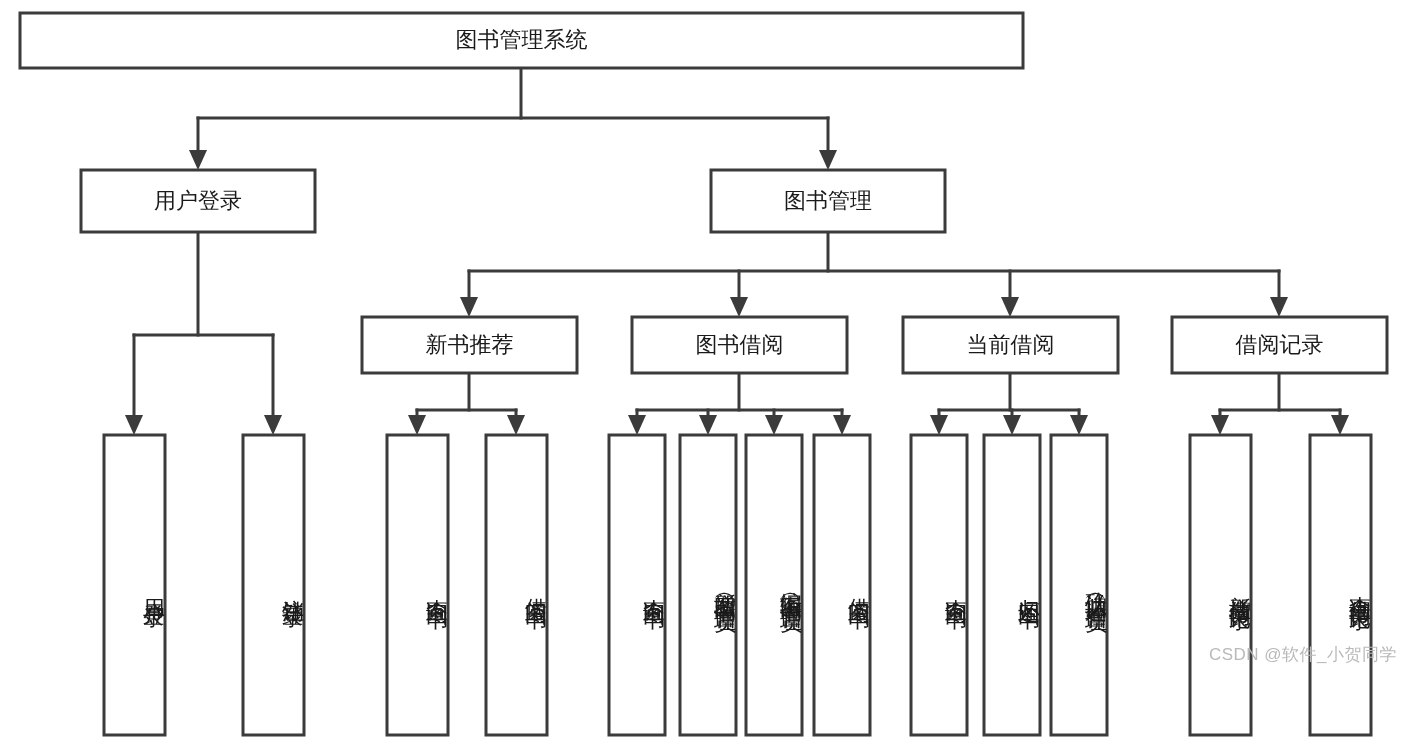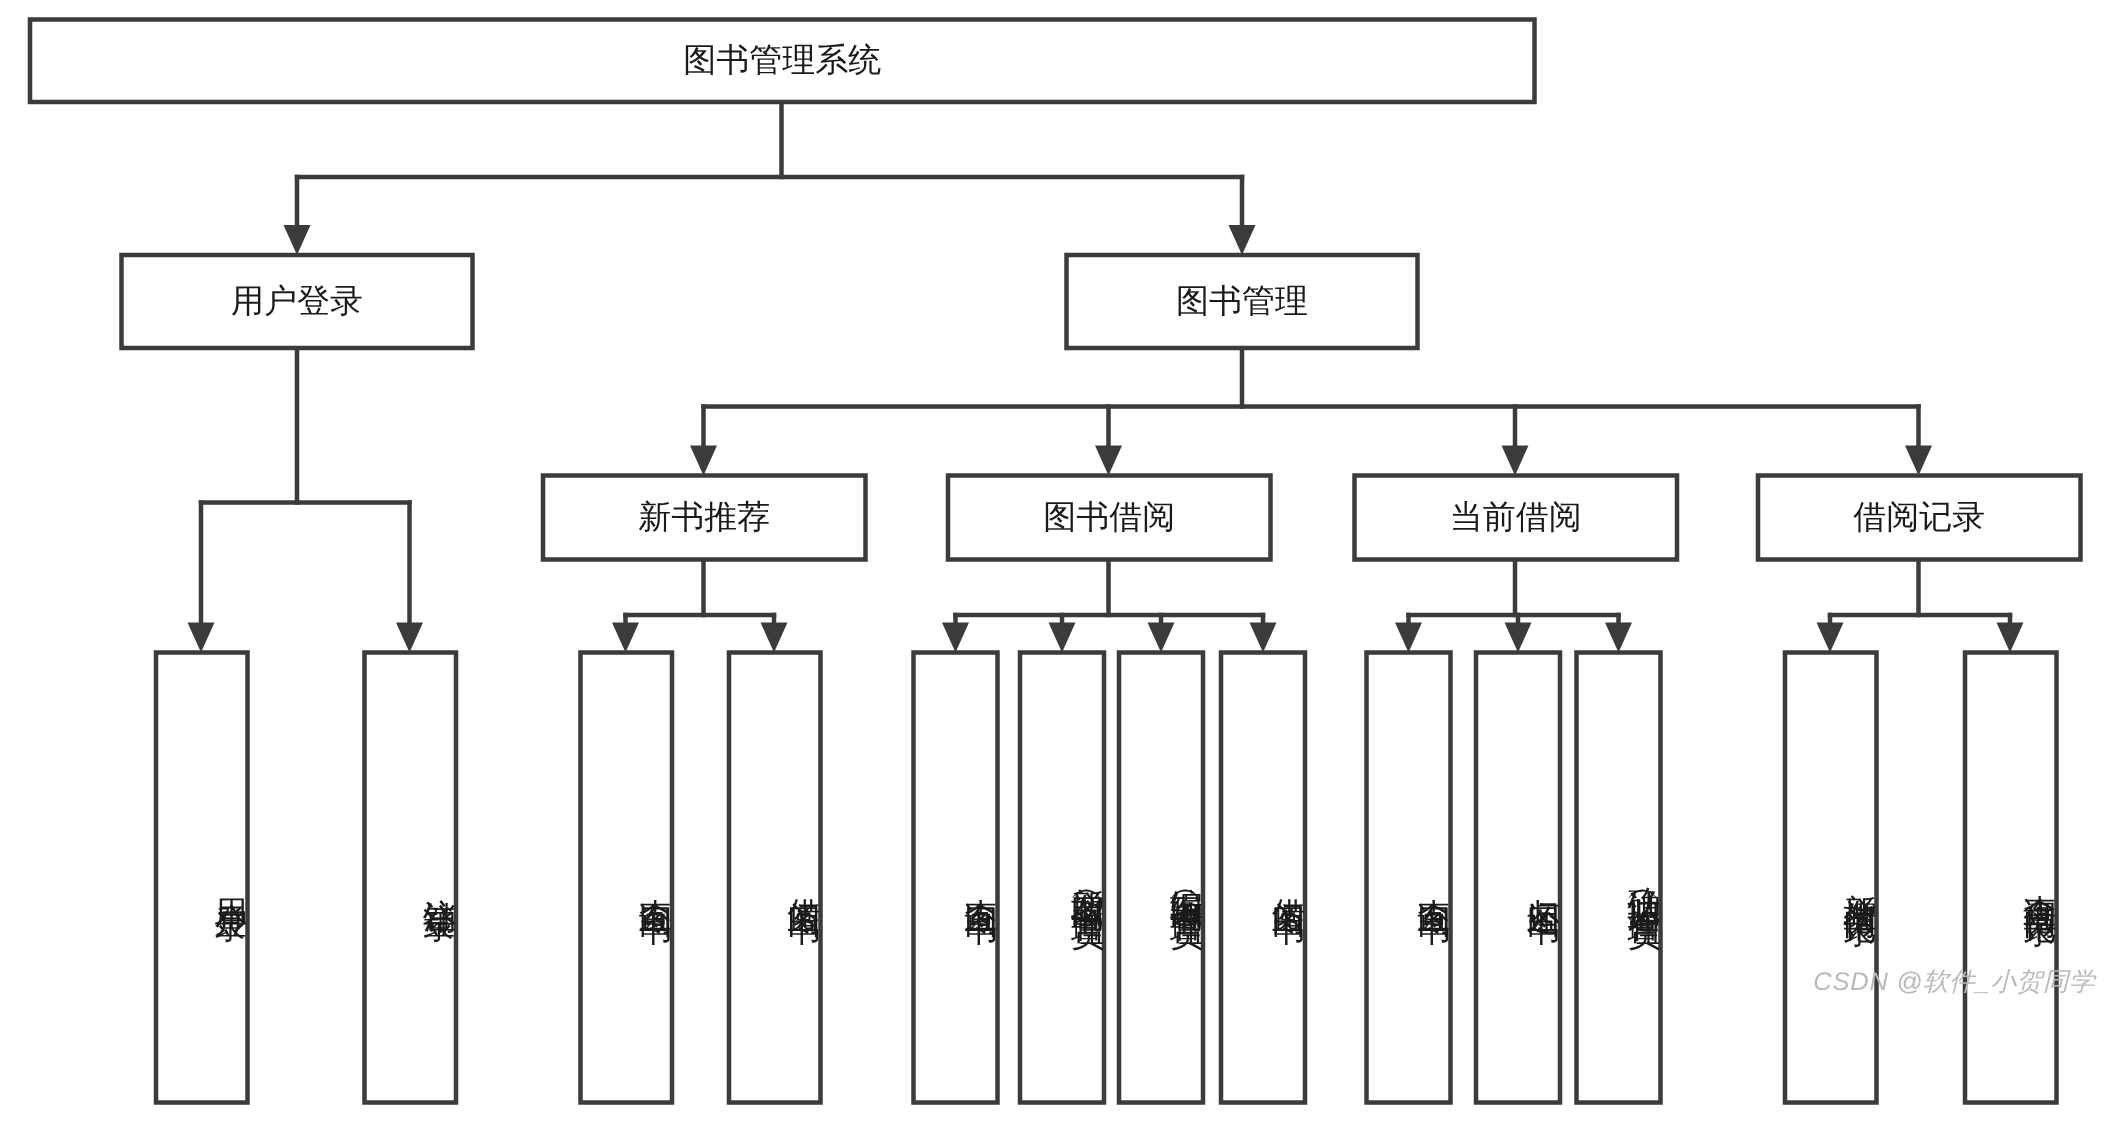--- a/index.html
+++ b/index.html
@@ -14,21 +14,21 @@
               fill:#1a1a1a;font-size:22px;dominant-baseline:middle;}
   .node-label.horiz{text-anchor:middle;}
   .vert-label{position:absolute;display:flex;align-items:flex-start;
               justify-content:center;
               writing-mode:vertical-rl;text-orientation:upright;
               font-family:"Liberation Sans","DejaVu Sans",sans-serif;
               font-size:22px;color:#1a1a1a;letter-spacing:3px;
               line-height:1;pointer-events:none;white-space:nowrap;}
   #watermark{position:absolute;right:8px;bottom:6px;font-size:17px;
              color:#b9b9b9;font-family:"Liberation Sans","DejaVu Sans",sans-serif;
-             letter-spacing:.5px;font-style:italic;}
+             letter-spacing:.5px;}
 </style>
 </head>
 <body>
 
 <div id="diagram-root">
   <svg id="tree" viewBox="0 0 1405 747" xmlns="http://www.w3.org/2000/svg">
     <g id="links-layer">
         <line x1="521" y1="68" x2="521" y2="118" class="link-line"></line>
         <line x1="198" y1="118" x2="828" y2="118" class="link-line"></line>
         <line x1="198" y1="118" x2="198" y2="150" class="link-line"></line>

